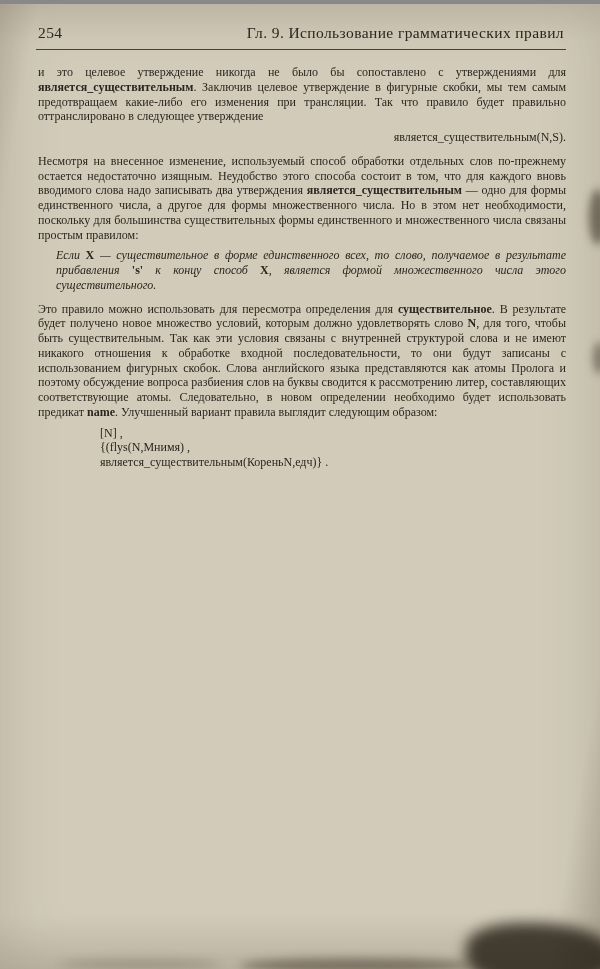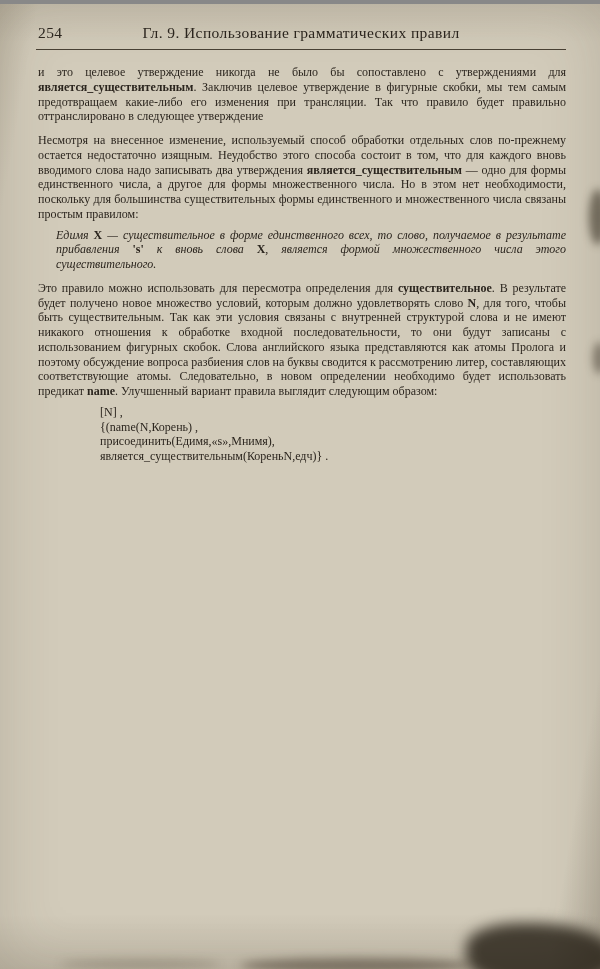--- a/index.html
+++ b/index.html
@@ -21,21 +21,21 @@
     overflow:hidden;
     box-shadow: inset 0 0 60px rgba(80,68,48,.18);
   }
   .running-head{
     position:relative;
     padding:20px 36px 5px 38px;
     font-size:15.5px;
     letter-spacing:.4px;
   }
   .pagenum{position:absolute;left:38px;top:20px;}
-  .rtitle{display:block;text-align:center;}
+  .rtitle{display:block;text-align:right;}
   .rule{
     margin:2px 34px 0 36px;
     border-top:1.7px solid rgba(48,40,28,.85);
     height:0;
   }
   .body{
     padding:15px 34px 0 38px;
     font-size:12px;
     line-height:1.23;
     text-align:justify;
@@ -69,32 +69,32 @@
     <span class="pagenum">254</span>
     <span class="rtitle">Гл. 9. Использование грамматических правил</span>
   </header>
   <div class="rule"></div>
 
   <main class="body">
 
     <p class="para"><span>и это целевое утверждение никогда не было бы сопоставлено с утверждениями для </span><span class="b">является_существительным</span><span>. Заключив целевое утверждение в фигурные скобки, мы тем самым предотвращаем какие-либо его изменения при трансляции. Так что правило будет правильно оттранслировано в следующее утверждение</span></p>
 
     <div class="code">
+      <div class="code-line right">является_существительным(N,S).</div>
     </div>
 
     <p class="para"><span>Несмотря на внесенное изменение, используемый способ обработки отдельных слов по-прежнему остается недостаточно изящным. Неудобство этого способа состоит в том, что для каждого вновь вводимого слова надо записывать два утверждения </span><span class="b">является_существительным</span><span> — одно для формы единственного числа, а другое для формы множественного числа. Но в этом нет необходимости, поскольку для большинства существительных формы единственного и множественного числа связаны простым правилом:</span></p>
 
-    <p class="para quote"><span class="i">Едимя </span><span class="b">X</span><span class="i"> — существительное в форме единственного всех, то слово, получаемое в результате прибавления </span><span class="b">'s'</span><span class="i"> к вновь слова </span><span class="b">X</span><span class="i">, является формой множественного числа этого существительного.</span></p>
+    <p class="para quote"><span class="i">Если </span><span class="b">X</span><span class="i"> — существительное в форме единственного всех, то слово, получаемое в результате прибавления </span><span class="b">'s'</span><span class="i"> к концу способ </span><span class="b">X</span><span class="i">, является формой множественного числа этого существительного.</span></p>
 
     <p class="para"><span>Это правило можно использовать для пересмотра определения для </span><span class="b">существительное</span><span>. В результате будет получено новое множество условий, которым должно удовлетворять слово </span><span class="b">N</span><span>, для того, чтобы быть существительным. Так как эти условия связаны с внутренней структурой слова и не имеют никакого отношения к обработке входной последовательности, то они будут записаны с использованием фигурных скобок. Слова английского языка представляются как атомы Пролога и поэтому обсуждение вопроса разбиения слов на буквы сводится к рассмотрению литер, составляющих соответствующие атомы. Следовательно, в новом определении необходимо будет использовать предикат </span><span class="b">name</span><span>. Улучшенный вариант правила выглядит следующим образом:</span></p>
 
     <div class="code">
       <div class="code-line ind">[N] ,</div>
-      <div class="code-line ind">{(name(N,Корень) ,</div>
-      <div class="code-line ind">присоединить(Едимя,«s»,Мнимя),</div>
+      <div class="code-line ind">{(flys(N,Мнимя) ,</div>
       <div class="code-line ind">является_существительным(КореньN,едч)}  .</div>
     </div>
 
 
   </main>
 
   <div class="artifact a1"></div>
   <div class="artifact a2"></div>
   <div class="artifact a3"></div>
   <div class="artifact a4"></div>

